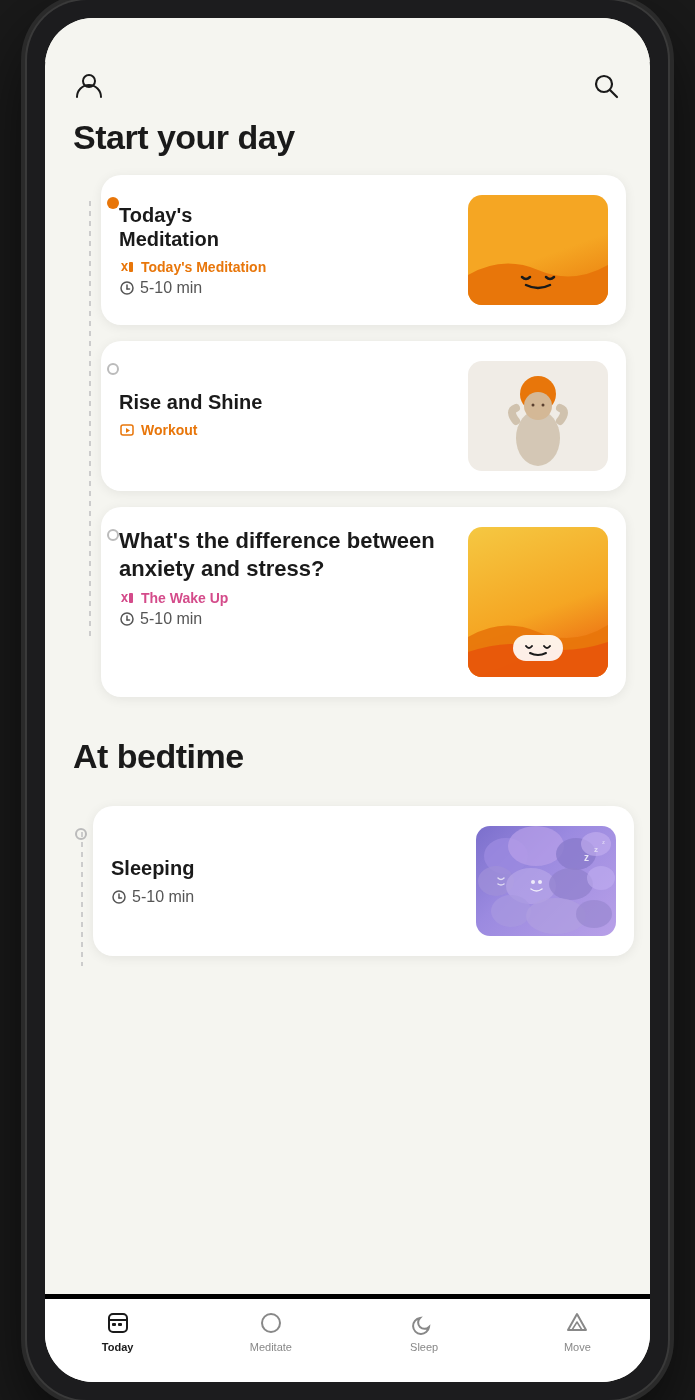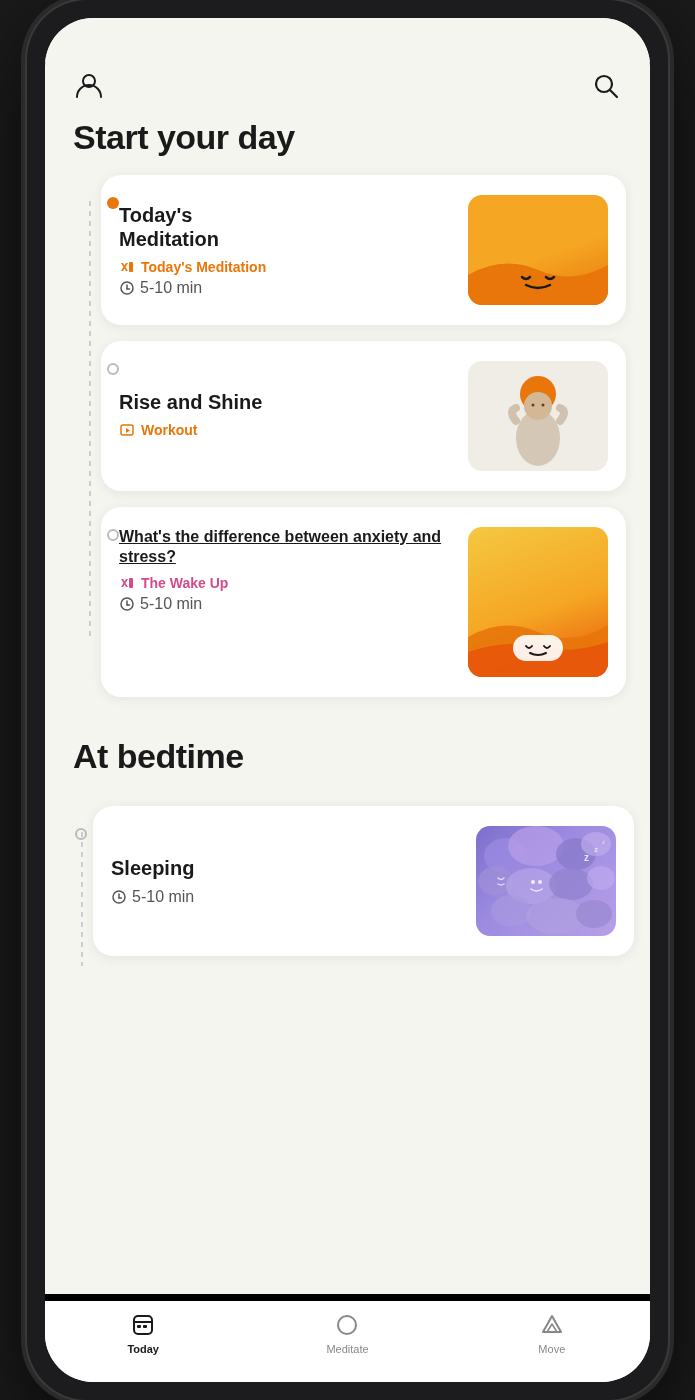--- a/index.html
+++ b/index.html
@@ -194,21 +194,21 @@
       font-weight: 800;
       color: #1a1a1a;
       padding: 24px 28px 30px 28px;
       letter-spacing: -0.5px;
     }
 
     
     .bottom-nav {
       height: 88px;
       background: #ffffff;
-      border-top: 7px solid #000000;
+      border-top: 5px solid #000000;
       display: flex;
       align-items: flex-start;
       padding-top: 10px;
       flex-shrink: 0;
       gap: 8px;
     }
 
     .nav-item {
       flex: 1;
       display: flex;
@@ -245,23 +245,22 @@
       height: 16px;
       flex-shrink: 0;
     }
 
     
     .card.large {
       align-items: flex-start;
     }
 
     .card.large .card-title {
-      font-size: 16px;
+      font-size: 22px;
       line-height: 1.25;
-      text-decoration: underline;
     }
 
     .card.large .card-image {
       width: 140px;
       height: 150px;
       align-self: stretch;
       height: auto;
       min-height: 130px;
     }
 
@@ -503,24 +502,32 @@
 
       <div class="nav-item">
         <div class="nav-icon">
           <svg width="26" height="26" viewBox="0 0 26 26" fill="none">
             <circle cx="13" cy="13" r="9" stroke="#888" stroke-width="2" fill="none"></circle>
           </svg>
         </div>
         <span class="nav-label">Meditate</span>
       </div>
 
-
       <div class="nav-item">
         <div class="nav-icon">
           <svg width="26" height="26" viewBox="0 0 26 26" fill="none">
+            <path d="M18,17 A8,8 0 1 1 9,8 A6,6 0 0 0 18,17 Z" stroke="#888" stroke-width="2" fill="none" stroke-linecap="round"></path>
+          </svg>
+        </div>
+        <span class="nav-label">Sleep</span>
+      </div>
+
+      <div class="nav-item">
+        <div class="nav-icon">
+          <svg width="26" height="26" viewBox="0 0 26 26" fill="none">
 
             <path d="M13,4 L22,20 L4,20 Z" stroke="#888" stroke-width="2" fill="none" stroke-linejoin="round"></path>
             <path d="M8,20 L13,12 L18,20" stroke="#888" stroke-width="1.5" fill="none" stroke-linejoin="round"></path>
           </svg>
         </div>
         <span class="nav-label">Move</span>
       </div>
 
 
     </div>

